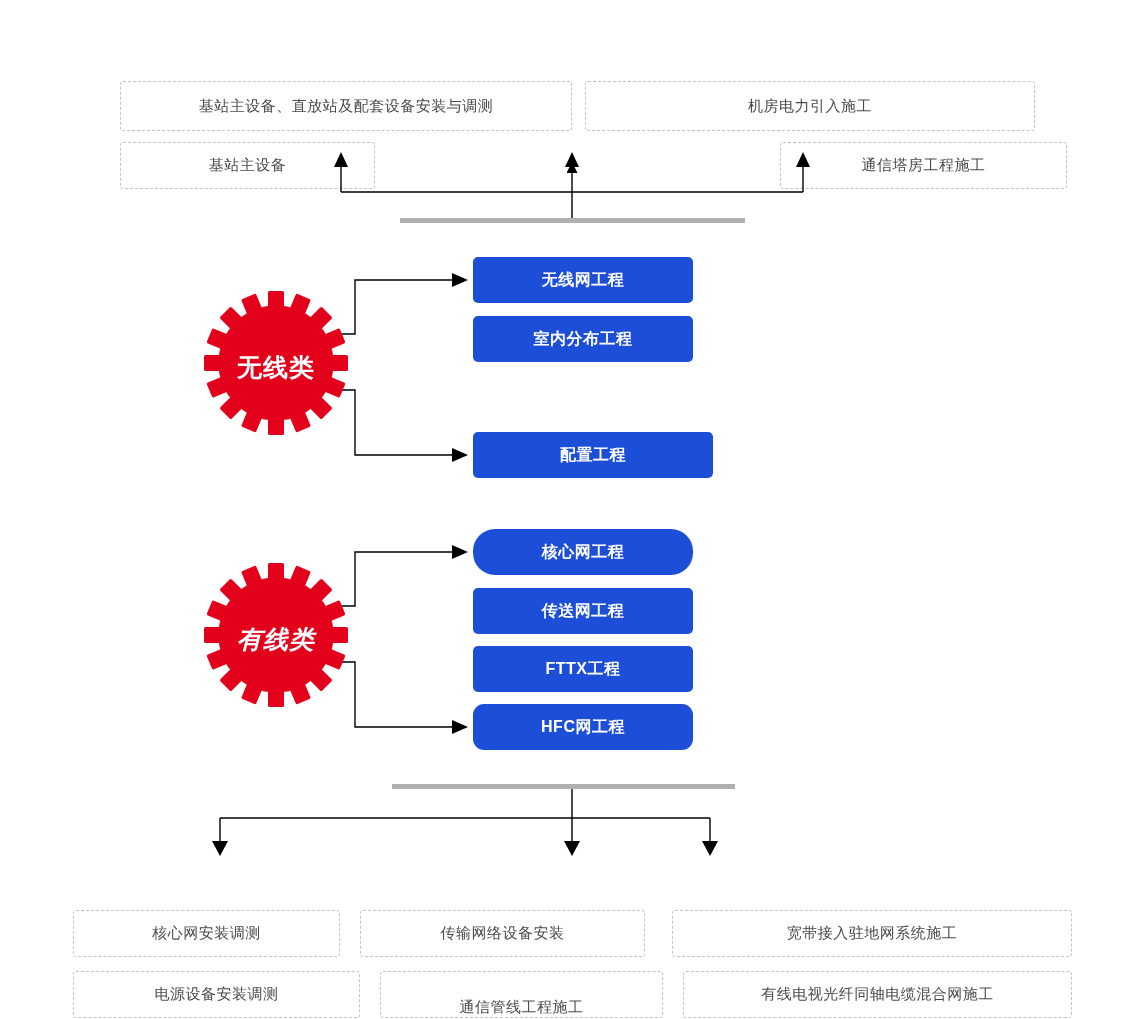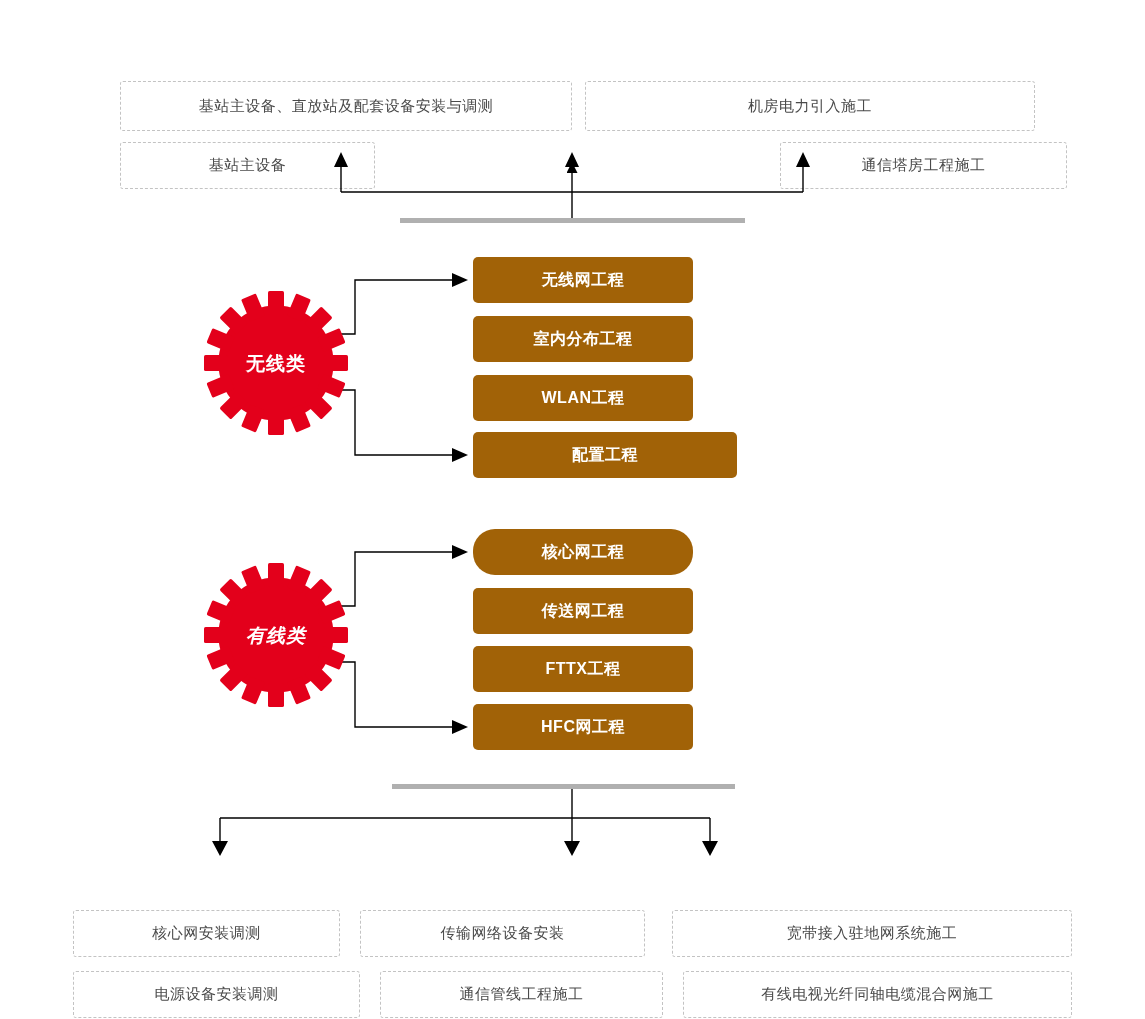--- a/index.html
+++ b/index.html
@@ -30,41 +30,41 @@
     color: #4a4a4a;
     font-size: 15px;
     letter-spacing: 0.5px;
     white-space: nowrap;
     margin-top: 40px;
   }
   
   .rbox {
     position: absolute;
     box-sizing: border-box;
-    background: #a16207;
+    background: #1d4ed8;
     border-radius: 5px;
     display: flex;
     align-items: center;
     justify-content: center;
     color: #ffffff;
     font-size: 16px;
     font-weight: 700;
     letter-spacing: 0.5px;
     white-space: nowrap;
   }
   
   .gear {
     position: absolute;
   }
   .gear-label {
     position: absolute;
     width: 100%;
     text-align: center;
     color: #ffffff;
-    font-size: 19px;
+    font-size: 25px;
     font-weight: 700;
     letter-spacing: 1px;
     pointer-events: none;
   }
   
   .gbar {
     position: absolute;
     background: #b0b0b0;
   }
   svg.conn {
@@ -178,24 +178,21 @@
     </svg>
     <div class="gear-label" style="top:68px;">无线类</div>
   </div>
 
   <div class="rbox" style="left:473px; top:257px; width:220px; height:46px;">
     <span>无线网工程</span>
   </div>
   <div class="rbox" style="left:473px; top:316px; width:220px; height:46px;">
     <span>室内分布工程</span>
   </div>
-  <div class="rbox" style="left:473px; top:375px; width:220px; height:46px;">
-    <span>WLAN工程</span>
-  </div>
-  <div class="rbox" style="left:473px; top:432px; width:264px; height:46px;">
+  <div class="rbox" style="left:473px; top:432px; width:240px; height:46px;">
     <span>配置工程</span>
   </div>
 
   <div class="gear" style="left:196px; top:555px; width:160px; height:160px;font-style:italic;">
     <svg width="160" height="160" viewBox="0 0 200 200">
       <g fill="#e3001b">
         <circle cx="100" cy="100" r="72"></circle>
         <g>
           <rect x="90" y="10" width="20" height="30" rx="2" transform="rotate(0 100 100)"></rect>
           <rect x="90" y="10" width="20" height="30" rx="2" transform="rotate(22.5 100 100)"></rect>
@@ -221,37 +218,37 @@
 
   <div class="rbox" style="left:473px; top:529px; width:220px; height:46px;border-radius:22px;">
     <span>核心网工程</span>
   </div>
   <div class="rbox" style="left:473px; top:588px; width:220px; height:46px;">
     <span>传送网工程</span>
   </div>
   <div class="rbox" style="left:473px; top:646px; width:220px; height:46px;">
     <span>FTTX工程</span>
   </div>
-  <div class="rbox" style="left:473px; top:704px; width:220px; height:46px;">
+  <div class="rbox" style="left:473px; top:704px; width:220px; height:46px;border-radius:11px;">
     <span>HFC网工程</span>
   </div>
 
   <div class="dbox" style="left:73px; top:870px; width:267px; height:47px;">
     <span>核心网安装调测</span>
   </div>
   <div class="dbox" style="left:360px; top:870px; width:285px; height:47px;">
     <span>传输网络设备安装</span>
   </div>
   <div class="dbox" style="left:672px; top:870px; width:400px; height:47px;">
     <span>宽带接入驻地网系统施工</span>
   </div>
 
   <div class="dbox" style="left:73px; top:931px; width:287px; height:47px;">
     <span>电源设备安装调测</span>
   </div>
-  <div class="dbox" style="left:380px; top:931px; width:283px; height:47px;">
+  <div class="dbox" style="left:380px; top:931px; width:283px; height:47px;align-items:flex-end;">
     <span>通信管线工程施工</span>
   </div>
   <div class="dbox" style="left:683px; top:931px; width:389px; height:47px;">
     <span>有线电视光纤同轴电缆混合网施工</span>
   </div>
 
 </div>
 
 </body></html>

